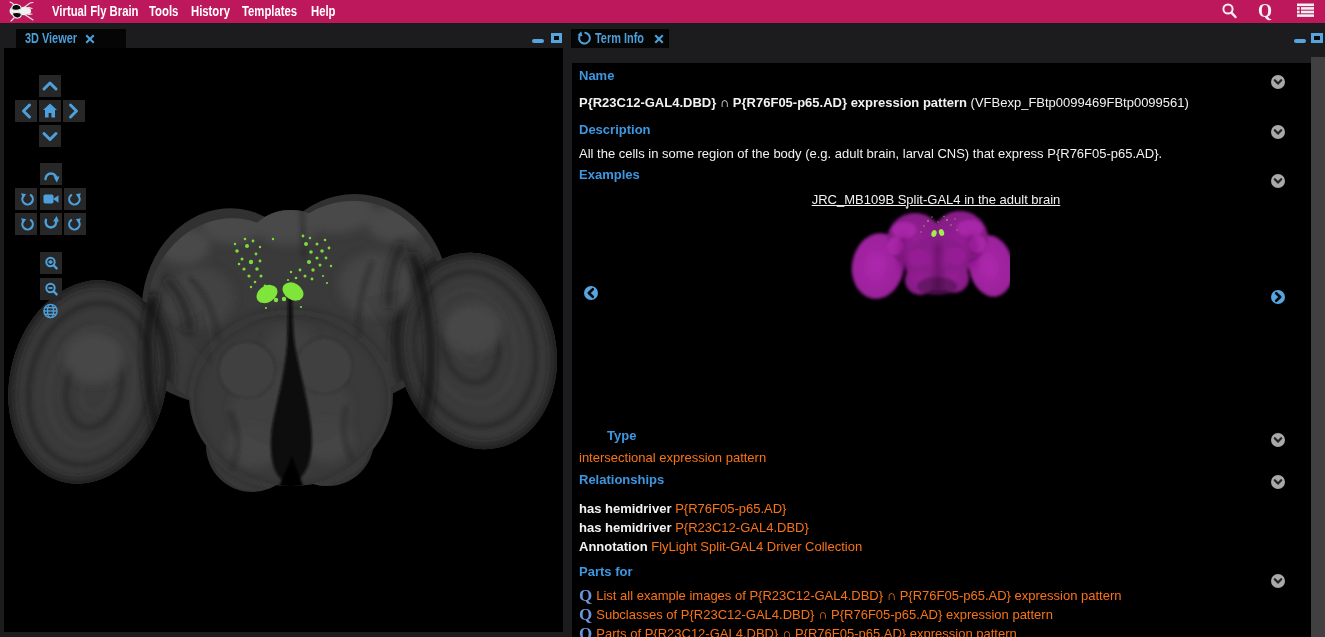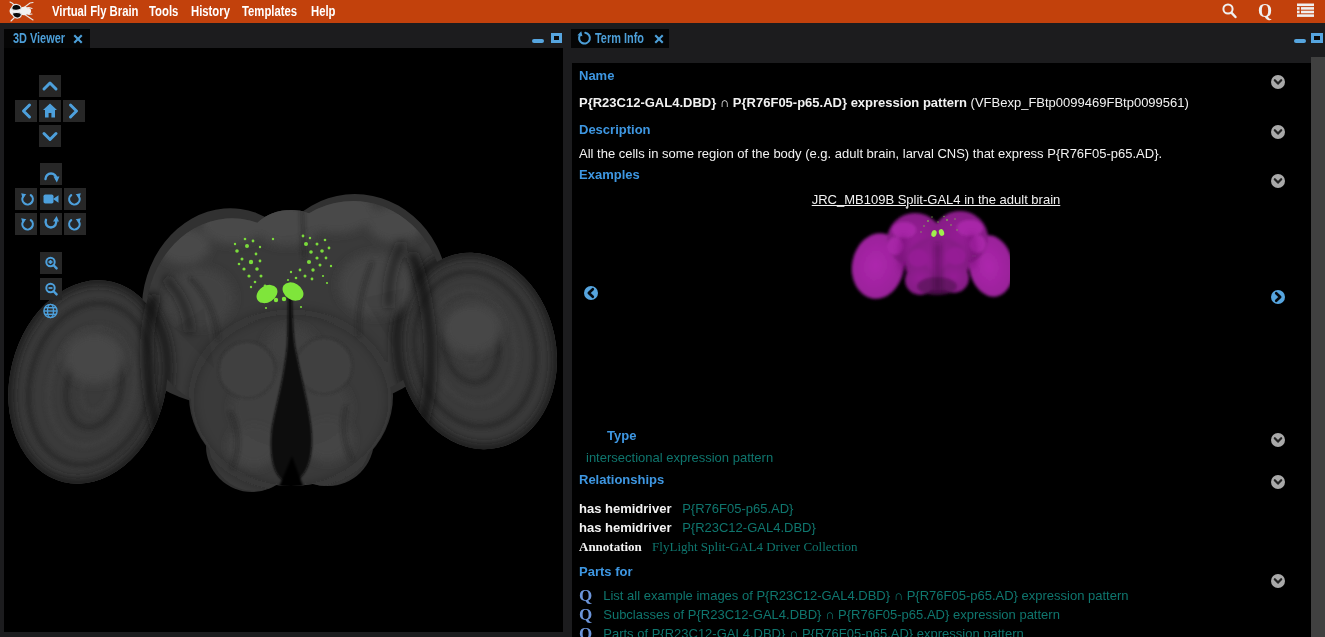--- a/index.html
+++ b/index.html
@@ -1,30 +1,30 @@
 <!DOCTYPE html>
 <html><head>
 <meta charset="utf-8">
 <style>
 * { margin:0; padding:0; box-sizing:border-box; }
 html,body { width:1325px; height:637px; background:#1c1c1e; overflow:hidden;
   font-family:"Liberation Sans", sans-serif; }
 .abs { position:absolute; }
-#navbar { position:absolute; left:0; top:0; width:1325px; height:23px; background:#c2410c; }
+#navbar { position:absolute; left:0; top:0; width:1325px; height:23px; background:#be185d; }
 .navitem { position:absolute; top:3px; color:#fff; font-weight:bold; font-size:14.5px;
   transform:scaleX(0.78); transform-origin:left top; white-space:nowrap; }
 #tabbar { position:absolute; left:0; top:23px; width:1325px; height:25px; background:#1c1c1e; }
 #lpanel { position:absolute; left:4px; top:48px; width:559px; height:584px; background:#000; }
 #rpanel { position:absolute; left:572px; top:63px; width:879px; height:589px; background:#000;padding-left:20px; }
 .tab { position:absolute; top:29px; height:19px; background:#050505; color:#4d9fd8; }
 .tabtxt { font-weight:bold; font-size:14px; transform:scaleX(0.78); transform-origin:left top;
   white-space:nowrap; position:absolute; top:1px; }
 .hd { position:absolute; color:#3e97e2; font-weight:bold; font-size:13px; }
 .bodytxt { position:absolute; color:#f2f2f2; font-size:13px; }
-a.lk { color:#0f766e; text-decoration:none;margin-left:7px; }
+a.lk { color:#f97316; text-decoration:none; }
 .qg { font-family:"Liberation Serif", serif; font-weight:bold; font-size:17px; color:#6c95da;
   margin-right:4px; display:inline-block; line-height:13px; position:relative; top:1px; }
 </style>
 </head>
 <body>
 
 <div id="navbar">
   <div class="navitem" style="left:52px;">Virtual Fly Brain</div>
   <div class="navitem" style="left:149px;">Tools</div>
   <div class="navitem" style="left:191px;">History</div>
@@ -58,21 +58,21 @@
           <rect x="83" y="7.1" width="13" height="2.6"></rect>
         <rect x="79" y="10.7" width="2.6" height="2.6"></rect>
           <rect x="83" y="10.7" width="13" height="2.6"></rect>
         <rect x="79" y="14.3" width="17" height="2.6"></rect>
       </g>
     </svg>
   </div>
 </div>
 <div id="tabbar"></div>
 
-<div class="tab" style="left:4px; width:86px;">
+<div class="tab" style="left:16px; width:110px;">
   <div class="tabtxt" style="left:9px;">3D Viewer</div>
   <svg width="12" height="12" style="position:absolute;left:68px;top:4px;" viewBox="0 0 12 12">
     <path d="M1.5 3 L3 1.5 L6 4.5 L9 1.5 L10.5 3 L7.5 6 L10.5 9 L9 10.5 L6 7.5 L3 10.5 L1.5 9 L4.5 6 Z" fill="#4d9fd8"></path>
   </svg>
 </div>
 <div class="abs" style="left:532px;top:39px;width:12px;height:4px;background:#56a5df;border-radius:2px;"></div>
 <div class="abs" style="left:551px;top:33px;width:11px;height:10px;border:3px solid #56a5df;background:#0a0a0a;"></div>
 <div id="lpanel">
   <svg width="559" height="584" viewBox="0 0 559 584" style="position:absolute;left:0;top:0;">
     <defs>
@@ -410,21 +410,21 @@
   </svg>
   <svg width="16" height="16" viewBox="0 0 16 16" style="position:absolute;left:698px;top:226px;">
     <circle cx="8" cy="8" r="7" fill="#56a5df"></circle>
     <path d="M6.2 4.2 L10.2 8 L6.2 11.8" fill="none" stroke="#04090f" stroke-width="2.6" stroke-linecap="round" stroke-linejoin="round"></path>
   </svg>
   <div class="hd" style="left:7px;top:365px;margin-left:28px;">Type</div>
   <div class="bodytxt" style="left:7px;top:387px;"><a class="lk">intersectional expression pattern</a></div>
   <div class="hd" style="left:7px;top:409px;">Relationships</div>
   <div class="bodytxt" style="left:7px;top:438px;"><b>has hemidriver</b> <a class="lk">P{R76F05-p65.AD}</a></div>
   <div class="bodytxt" style="left:7px;top:457px;"><b>has hemidriver</b> <a class="lk">P{R23C12-GAL4.DBD}</a></div>
-  <div class="bodytxt" style="left:7px;top:476px;font-family:Liberation Serif, serif;"><b>Annotation</b> <a class="lk">FlyLight Split-GAL4 Driver Collection</a></div>
+  <div class="bodytxt" style="left:7px;top:476px;"><b>Annotation</b> <a class="lk">FlyLight Split-GAL4 Driver Collection</a></div>
   <div class="hd" style="left:7px;top:501px;">Parts for</div>
   <div class="bodytxt qrow" style="left:7px;top:525px;"><span class="qg">Q</span><a class="lk">List all example images of P{R23C12-GAL4.DBD} ∩ P{R76F05-p65.AD} expression pattern</a></div>
   <div class="bodytxt qrow" style="left:7px;top:544px;"><span class="qg">Q</span><a class="lk">Subclasses of P{R23C12-GAL4.DBD} ∩ P{R76F05-p65.AD} expression pattern</a></div>
   <div class="bodytxt qrow" style="left:7px;top:563px;"><span class="qg">Q</span><a class="lk">Parts of P{R23C12-GAL4.DBD} ∩ P{R76F05-p65.AD} expression pattern</a></div>
   <svg width="16" height="589" viewBox="0 0 16 589" style="position:absolute;left:698px;top:0;">
     <g id="chv">
       <circle cx="8" cy="19" r="7" fill="#a9a9a9"></circle>
       <path d="M4.8 17.2 L8 20.6 L11.2 17.2" fill="none" stroke="#222" stroke-width="2.2" stroke-linecap="round" stroke-linejoin="round"></path>
     </g>
     <use href="#chv" y="50"></use>

